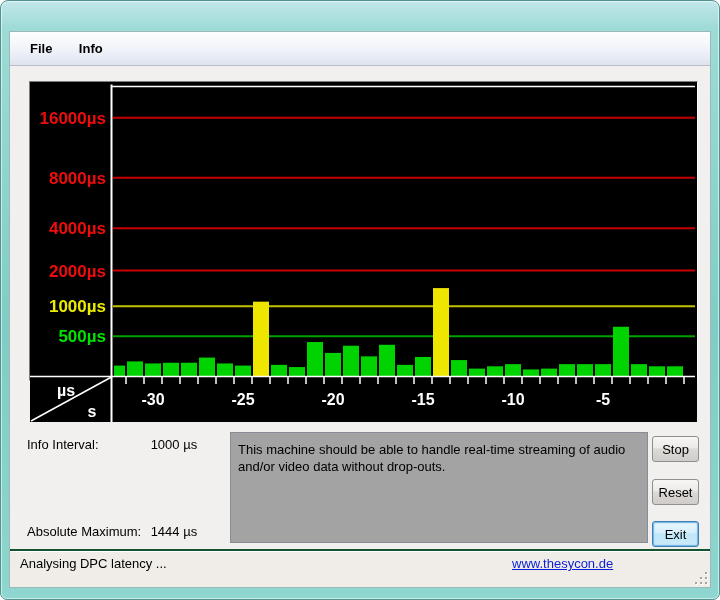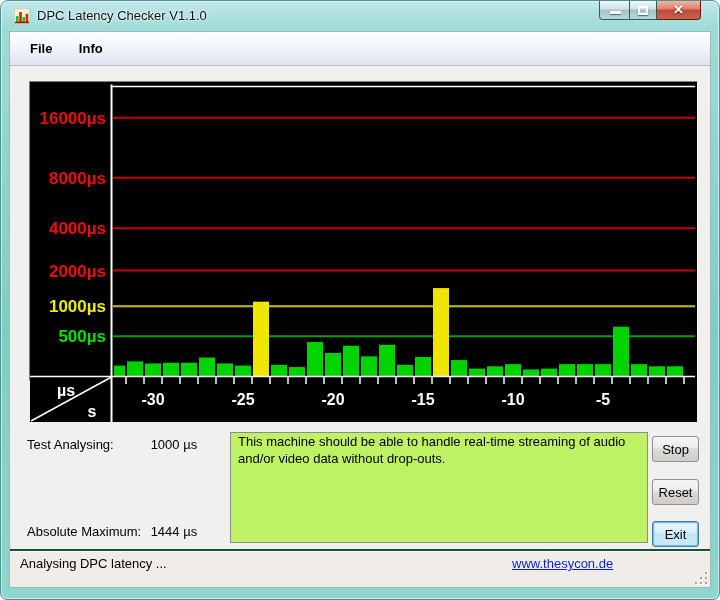--- a/index.html
+++ b/index.html
@@ -35,21 +35,21 @@
   .menu-item:first-child{margin-left:9px;}
   
   .chart-widget{position:absolute;left:19px;top:49px;width:669px;height:300px;
     background:#000;border:1px solid;border-color:#7c7c7c #ffffff #ffffff #7c7c7c;}
   .chart-widget svg{display:block;}
   
   .stat-row{position:absolute;left:17px;font-size:13px;color:#000;white-space:nowrap;}
   .stat-label{display:inline-block;width:120px;}
   .stat-value{display:inline-block;}
   .message-box{position:absolute;left:220px;top:400px;width:418px;height:111px;
-    background:#bef264;border:1px solid #898c95;padding:0 7px;font-size:13px;
+    background:#a3a3a3;border:1px solid #898c95;padding:8px 7px;font-size:13px;
     line-height:17px;color:#000;}
   .side-btn{position:absolute;left:642px;width:47px;height:26px;font-size:13px;color:#000;
     font-family:"Liberation Sans",sans-serif;
     background:linear-gradient(#f7f6f5,#eceae8 45%,#dcdad7 50%,#cfccc9);
     border:1px solid #8e8f8f;border-radius:3px;text-align:center;line-height:25px;}
   .side-btn.focused{border-color:#3c7fb1;
     box-shadow:0 0 0 1px #7ab8e8 inset,0 0 2px 1px #9fd4f2 inset;
     background:linear-gradient(#eaf6fd,#d7effc 45%,#bde6f8 50%,#cdeaf8);}
   
   .statusbar{position:absolute;left:0;right:0;bottom:0;height:38px;background:#f0ede9;
@@ -59,42 +59,20 @@
     color:#0a1fd4;text-decoration:underline;}
   .resize-grip{position:absolute;right:3px;bottom:3px;width:13px;height:13px;}
   .resize-grip i{position:absolute;width:2px;height:2px;background:#a8a49e;
     box-shadow:1px 1px 0 #fff;}
 </style>
 </head>
 <body>
 
 <div class="window">
 
-  <div class="titlebar">
-    <svg class="app-icon" viewBox="0 0 16 16">
-      <rect x="0" y="0" width="16" height="16" fill="#f6f2cf" stroke="#b8b08a" stroke-width="1"></rect>
-      <rect x="2" y="8" width="2.6" height="6" fill="#2db82d"></rect>
-      <rect x="5.2" y="4" width="2.6" height="10" fill="#d92318"></rect>
-      <rect x="8.4" y="9" width="2.6" height="5" fill="#2db82d"></rect>
-      <rect x="11.6" y="6" width="2.6" height="8" fill="#d92318"></rect>
-      <rect x="1" y="13.6" width="14" height="1.6" fill="#a01808"></rect>
-    </svg>
-    <span class="title-text">DPC Latency Checker V1.1.0</span>
-    <div class="caption-group">
-      <div class="cap-btn min">
-        <span class="glyph-min"></span>
-      </div>
-      <div class="cap-btn max">
-        <span class="glyph-max"></span>
-      </div>
-      <div class="cap-btn close">
-        <span class="glyph-close">✕</span>
-      </div>
-    </div>
-  </div>
 
   <div class="client">
 
     <div class="menubar">
       <span class="menu-item">File</span>
       <span class="menu-item">Info</span>
     </div>
 
     <div class="chart-widget">
       <svg id="chart-svg" width="667" height="340" viewBox="0 0 667 340">
@@ -184,21 +162,21 @@
           <text x="303" y="323" text-anchor="middle" fill="#fff" font-size="16px" font-weight="bold" font-family="&quot;Liberation Sans&quot;,sans-serif">-20</text>
           <text x="393" y="323" text-anchor="middle" fill="#fff" font-size="16px" font-weight="bold" font-family="&quot;Liberation Sans&quot;,sans-serif">-15</text>
           <text x="483" y="323" text-anchor="middle" fill="#fff" font-size="16px" font-weight="bold" font-family="&quot;Liberation Sans&quot;,sans-serif">-10</text>
           <text x="573" y="323" text-anchor="middle" fill="#fff" font-size="16px" font-weight="bold" font-family="&quot;Liberation Sans&quot;,sans-serif">-5</text>
           <text x="36" y="314" text-anchor="middle" fill="#fff" font-size="16px" font-weight="bold" font-family="&quot;Liberation Sans&quot;,sans-serif">µs</text>
           <text x="62" y="335" text-anchor="middle" fill="#fff" font-size="16px" font-weight="bold" font-family="&quot;Liberation Sans&quot;,sans-serif">s</text>
         </svg>
     </div>
 
     <div class="stat-row" style="top:405px">
-      <span class="stat-label">Test Analysing:</span>
+      <span class="stat-label">Info Interval:</span>
       <span class="stat-value">1000 µs</span>
     </div>
     <div class="stat-row" style="top:492px">
       <span class="stat-label">Absolute Maximum:</span>
       <span class="stat-value">1444 µs</span>
     </div>
 
     <div class="message-box">This machine should be able to handle real-time streaming of audio and/or video data without drop-outs.</div>
 
     <div class="side-btn" style="top:404px">Stop</div>

